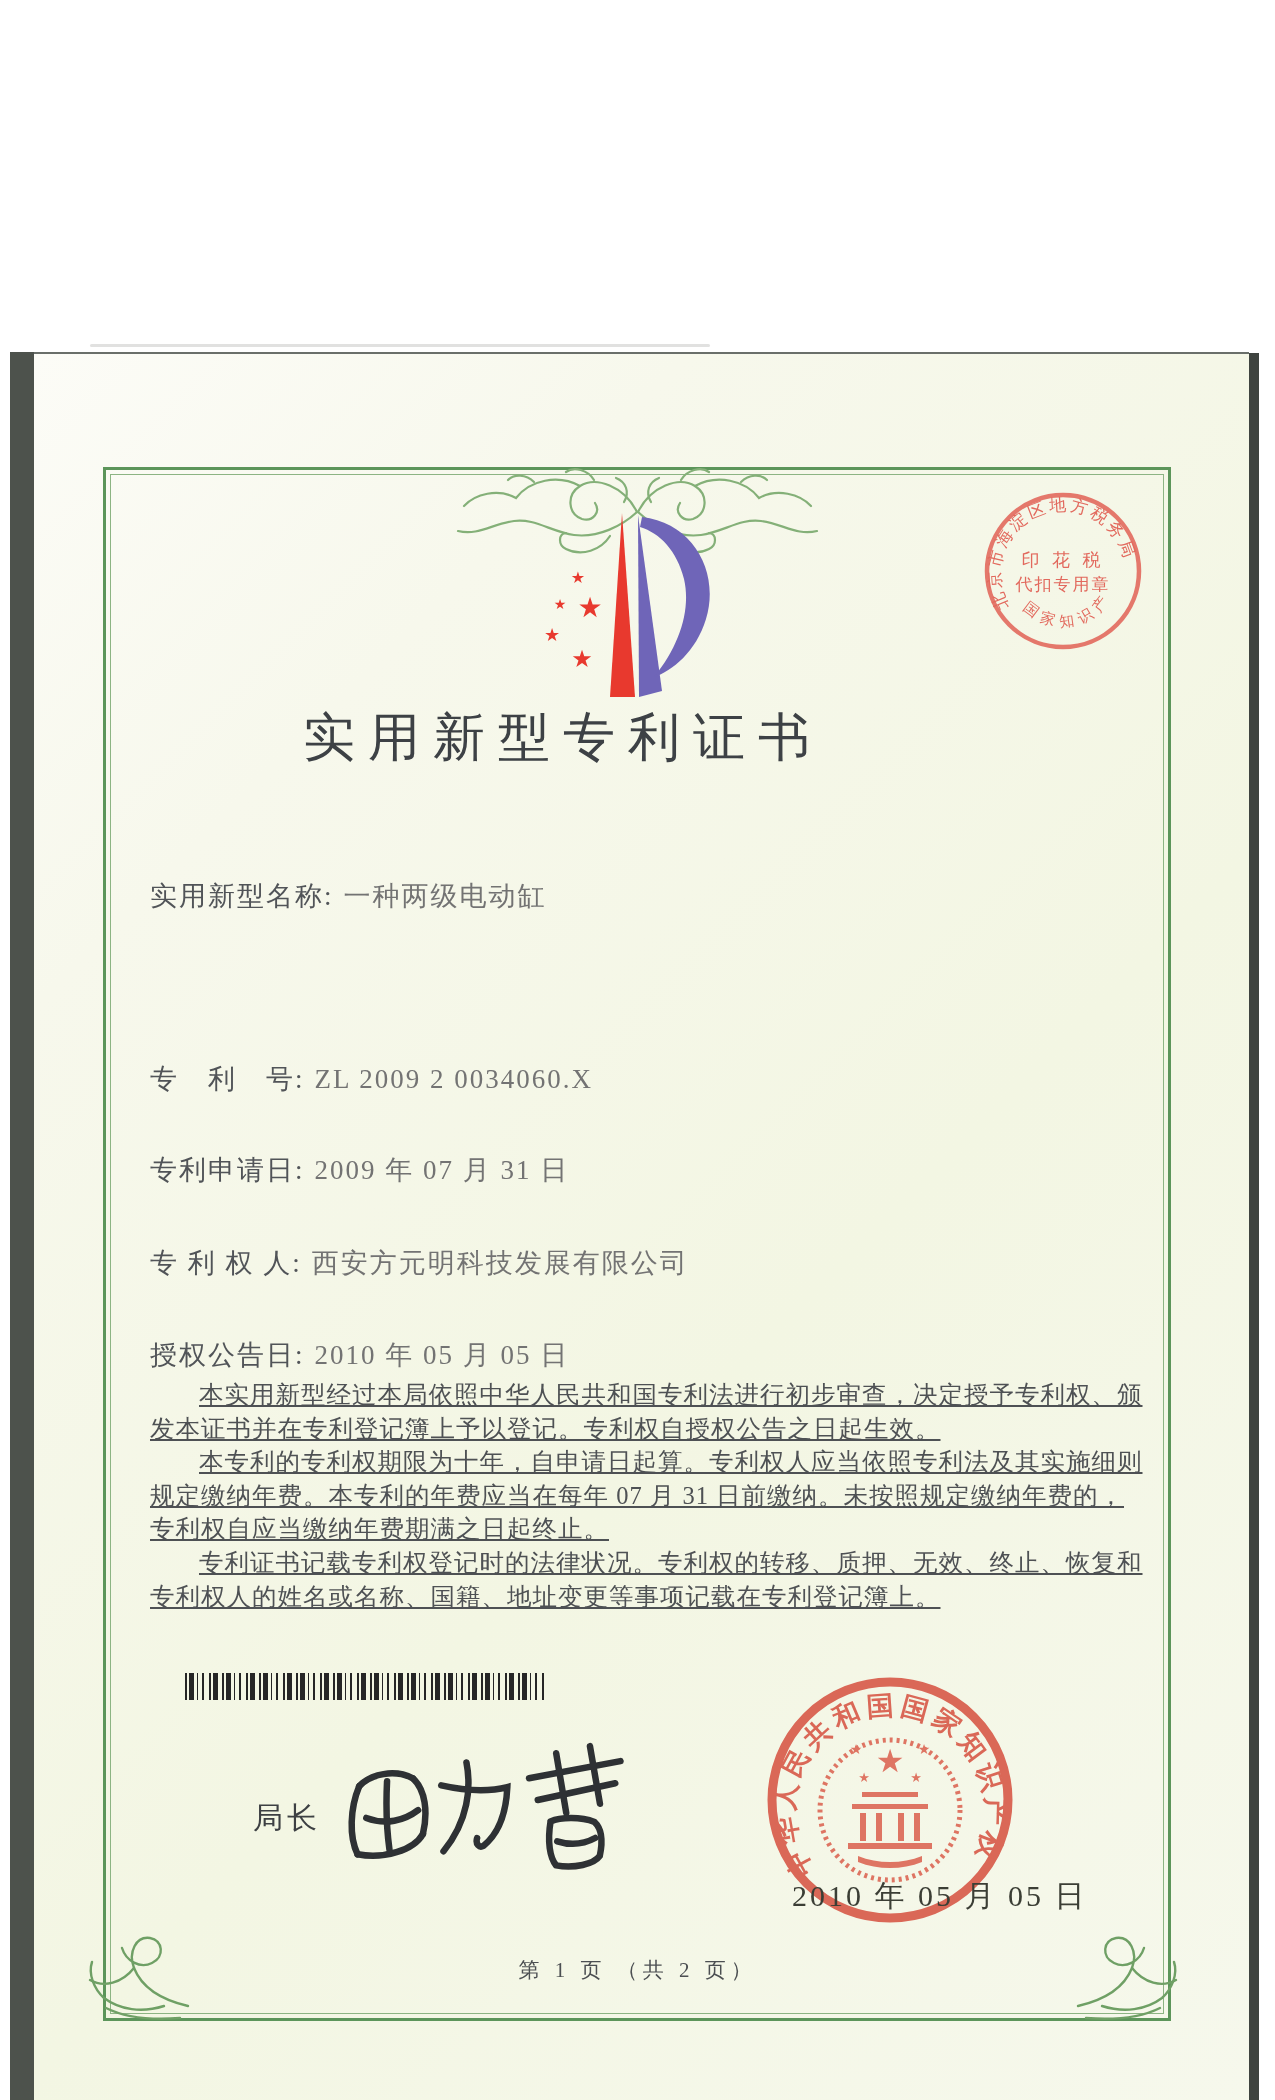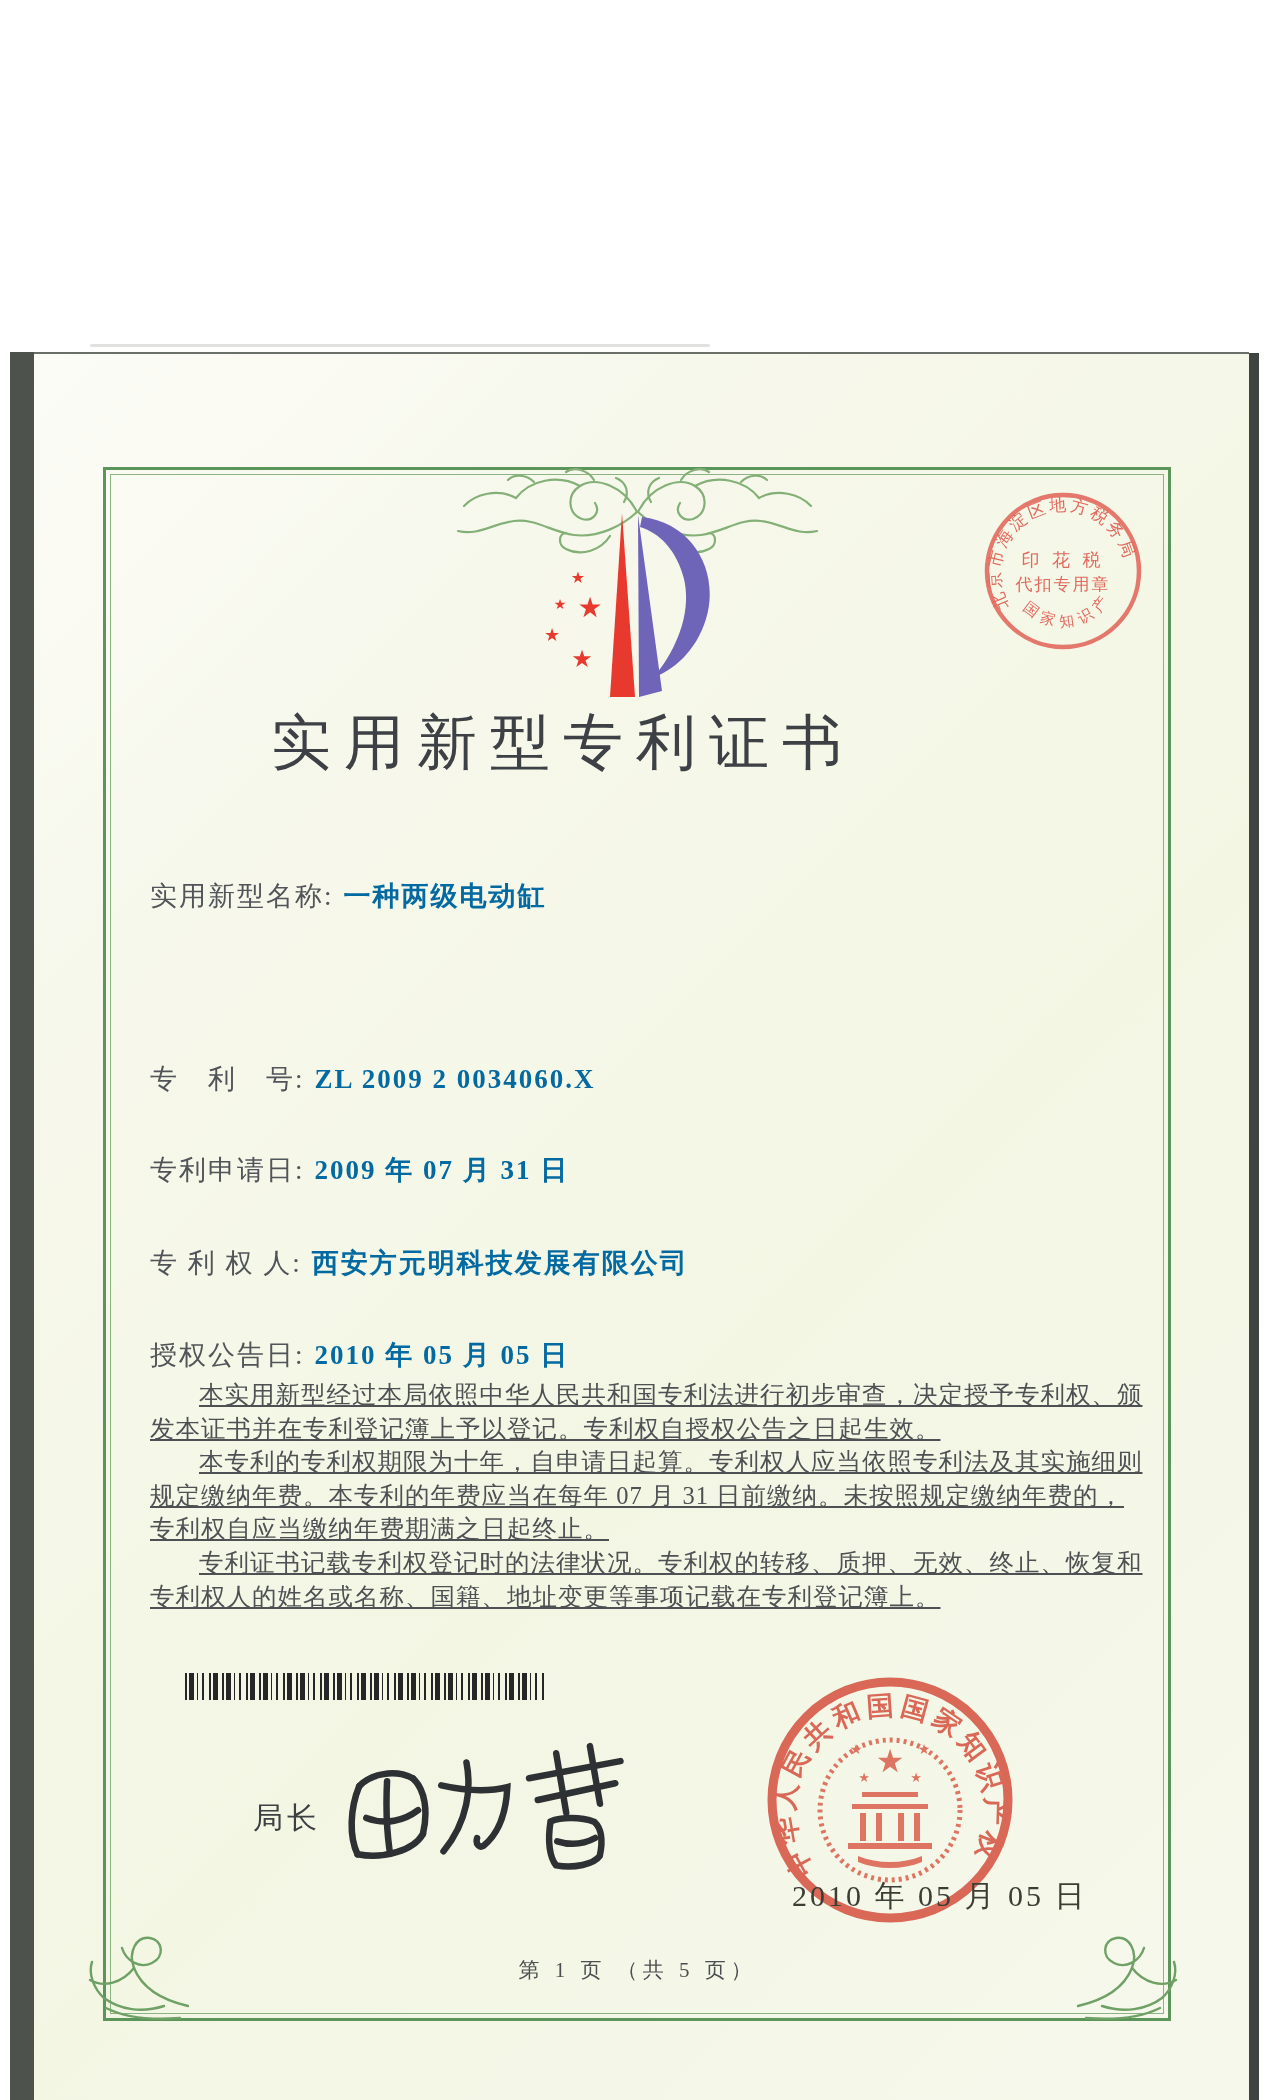--- a/index.html
+++ b/index.html
@@ -11,24 +11,24 @@
   #edge-right{left:1249px;top:353px;width:10px;height:1747px;background:#3f4440;}
   #page-sheet{left:34px;top:352px;width:1215px;height:1748px;
     background:linear-gradient(135deg,#fcfcf7 0%,#f7f8ec 22%,#f3f6e3 58%,#f6f8ec 100%);
     border-top:2px solid #6a6f6a;}
   #scan-smudge{left:90px;top:344px;width:620px;height:3px;background:#c9c9c7;opacity:.55;border-radius:2px;}
   
   #green-frame{left:103px;top:467px;width:1062px;height:1548px;border:3px solid #5c955a;}
   #green-frame::after{content:'';position:absolute;inset:4px;border:1px solid #8cb483;}
   
   #cert-number{left:128px;top:543px;font-size:27px;letter-spacing:7px;color:#4b4e51;}
-  #main-title{left:0;top:703px;width:1126px;text-align:center;font-size:60px;letter-spacing:13px;
+  #main-title{left:0;top:703px;width:1126px;text-align:center;font-size:52px;letter-spacing:13px;
     color:#3d4145;font-weight:500;}
   .field-row{left:150px;width:950px;font-size:27px;color:#515458;letter-spacing:2px;}
-  .field-row .val{margin-left:10px;color:#0369a1;font-weight:bold;}
+  .field-row .val{margin-left:10px;color:#737373;}
   #row-0{top:878px;} #row-1{top:970px;} #row-2{top:1061px;}
   #row-3{top:1152px;} #row-4{top:1245px;} #row-5{top:1337px;}
   #body-text{left:150px;top:1378px;width:998px;font-size:24.5px;line-height:33.6px;color:#4e5154;text-decoration:underline;}
   #body-text p{margin:0;text-indent:2em;letter-spacing:1px;}
   #barcode{left:185px;top:1673px;width:360px;height:27px;
     background:
      repeating-linear-gradient(90deg,#262626 0 2px,transparent 2px 4px,#262626 4px 9px,transparent 9px 12px,
        #262626 12px 13px,transparent 13px 17px,#262626 17px 19px,transparent 19px 24px,
        #262626 24px 26px,transparent 26px 28px,#262626 28px 33px,transparent 33px 37px);}
   #sig-label{left:253px;top:1798px;font-size:30px;letter-spacing:4px;color:#3d4043;text-align:center;}
@@ -183,15 +183,15 @@
         <rect x="136" y="163" width="6" height="28"></rect>
         <rect x="158" y="163" width="6" height="28"></rect>
         <rect x="174" y="163" width="6" height="28"></rect>
         <rect x="108" y="193" width="84" height="6"></rect>
         <path d="M118,206 C138,214 162,214 182,206 L182,212 C162,220 138,220 118,212 Z"></path>
       </g>
     </g>
   </svg>
   <div id="seal-date" class="abs">2010 年 05 月 05 日</div>
 
-  <div id="footer-line" class="abs">第 1 页 （共 5 页）</div>
+  <div id="footer-line" class="abs">第 1 页 （共 2 页）</div>
 
 </div>
 
 </body></html>

